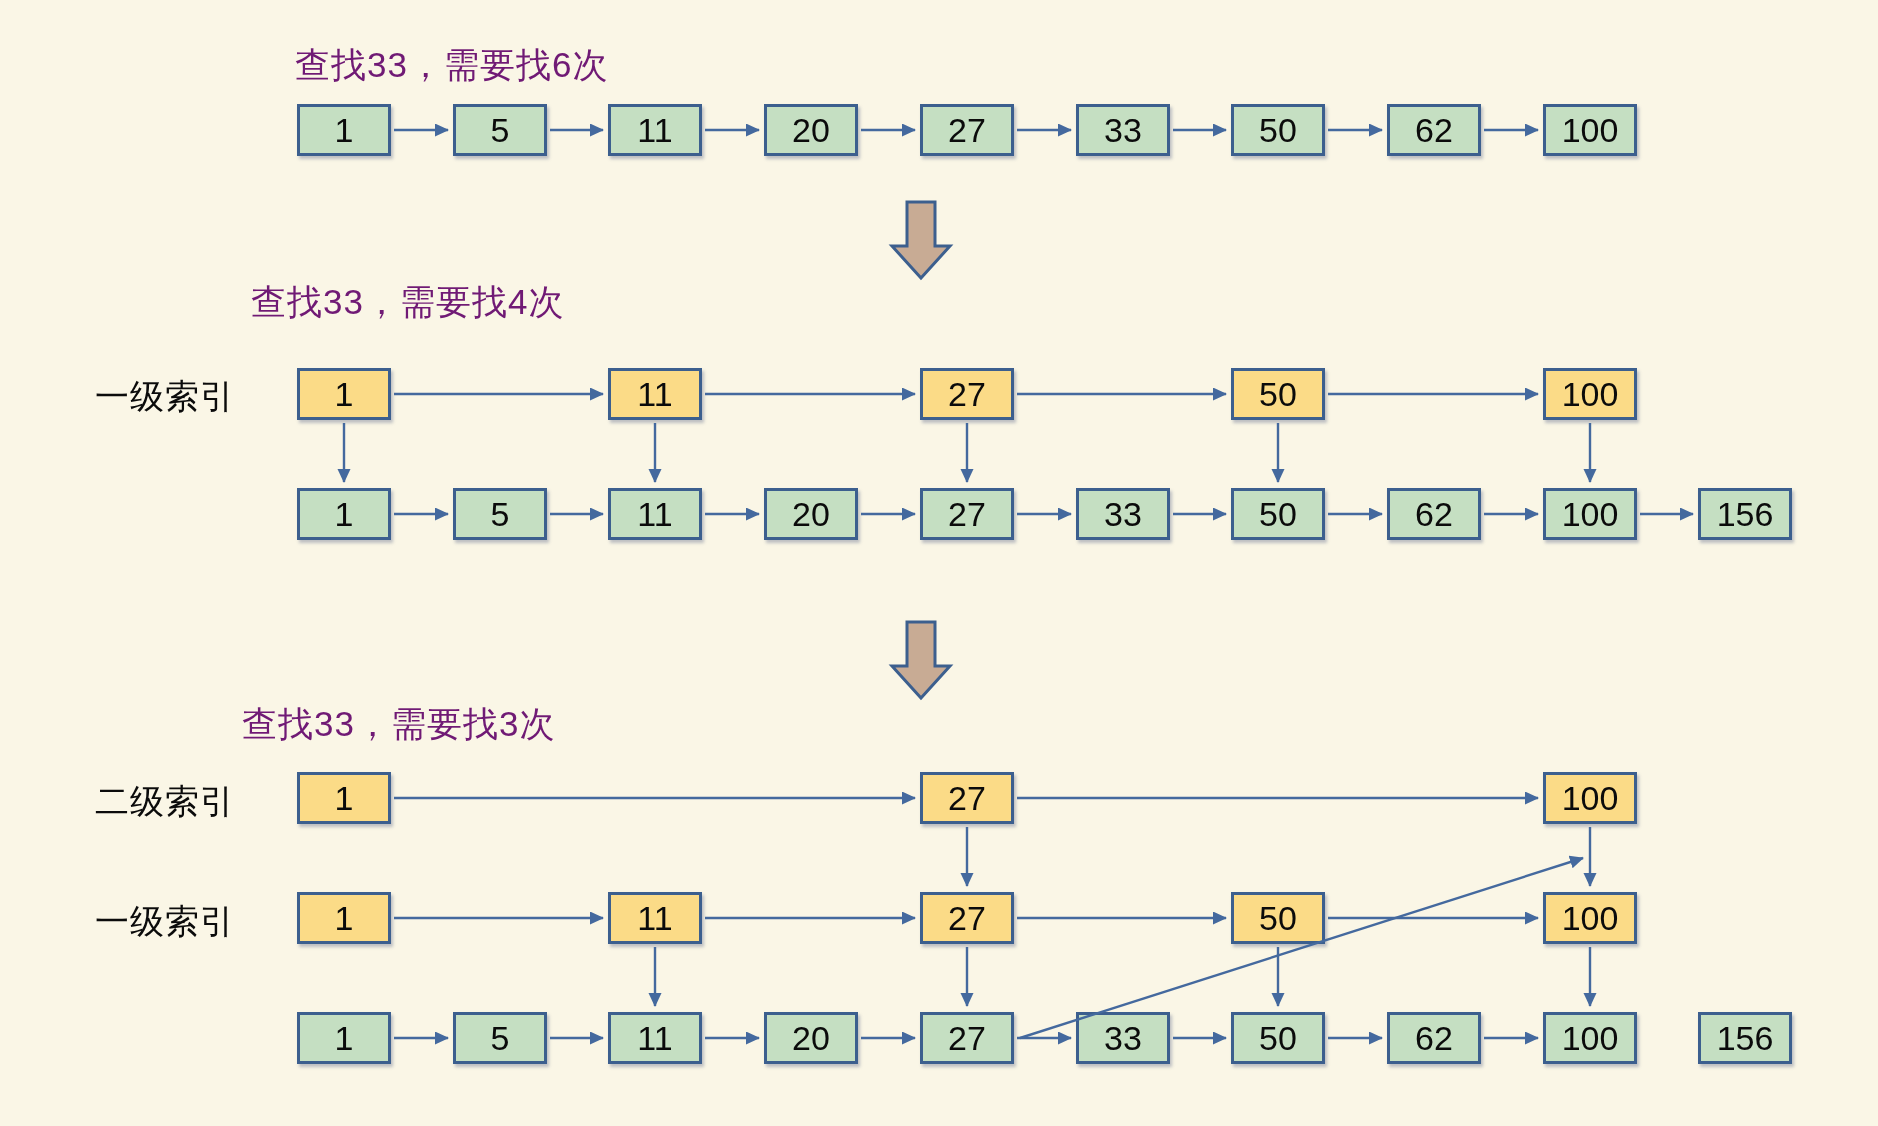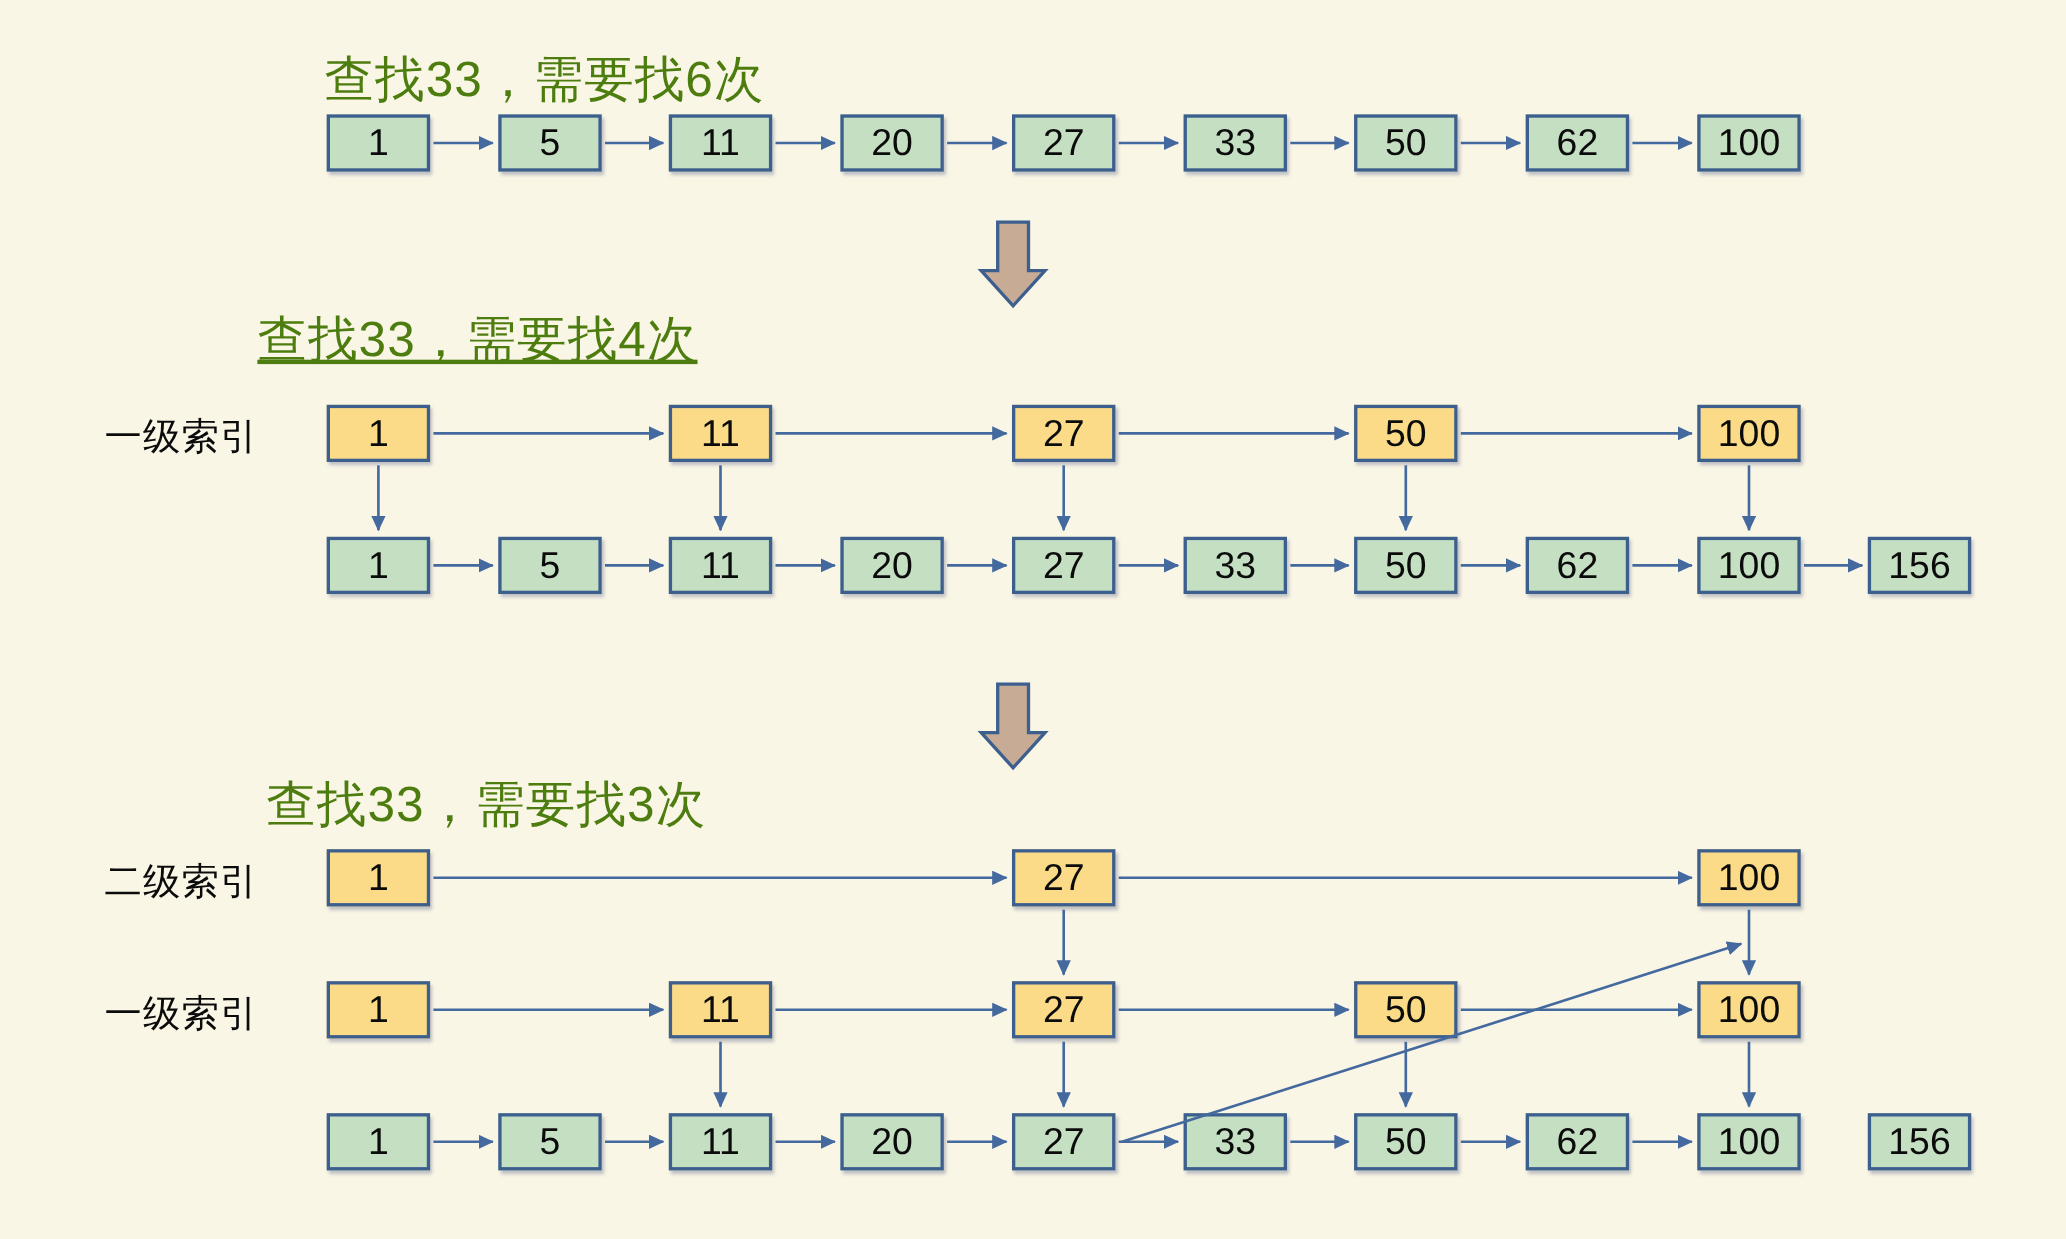--- a/index.html
+++ b/index.html
@@ -6,24 +6,24 @@
   body{background:#FAF6E6;font-family:"Liberation Sans","DejaVu Sans",sans-serif;}
   .canvas{position:relative;width:1878px;height:1126px;background:#FAF6E6;overflow:hidden;}
   .node{
     position:absolute;width:94px;height:52px;box-sizing:border-box;
     border:3px solid #3C5F8E;display:flex;align-items:center;justify-content:center;
     font-size:34px;color:#0b0b0b;line-height:1;
     box-shadow:2px 3px 3px rgba(115,125,150,.45);
   }
   .green{background:#C5DFC2;}
   .yellow{background:#FBDB87;}
-  .title{position:absolute;font-size:45px;color:#4d7c0f;white-space:nowrap;letter-spacing:1px;}
+  .title{position:absolute;font-size:35px;color:#701a75;white-space:nowrap;letter-spacing:1px;}
   .rowlabel{position:absolute;font-size:34px;color:#0b0b0b;white-space:nowrap;letter-spacing:1px;}
   .t1{left:295px;top:42px;}
-  .t2{left:234px;top:279px;text-decoration:underline;}
+  .t2{left:251px;top:279px;}
   .t3{left:242px;top:701px;}
   .lab-s2-l1{left:95px;top:374px;}
   .lab-s3-l2{left:95px;top:779px;}
   .lab-s3-l1{left:95px;top:899px;}
   .arrows{position:absolute;left:0;top:0;width:1878px;height:1126px;pointer-events:none;}
   .conn{stroke:#44699E;stroke-width:2.4;fill:none;}
   .bigarrow{position:absolute;left:878px;width:90px;height:82px;}
   .ba1{top:200px;}
   .ba2{top:620px;}
 </style>

